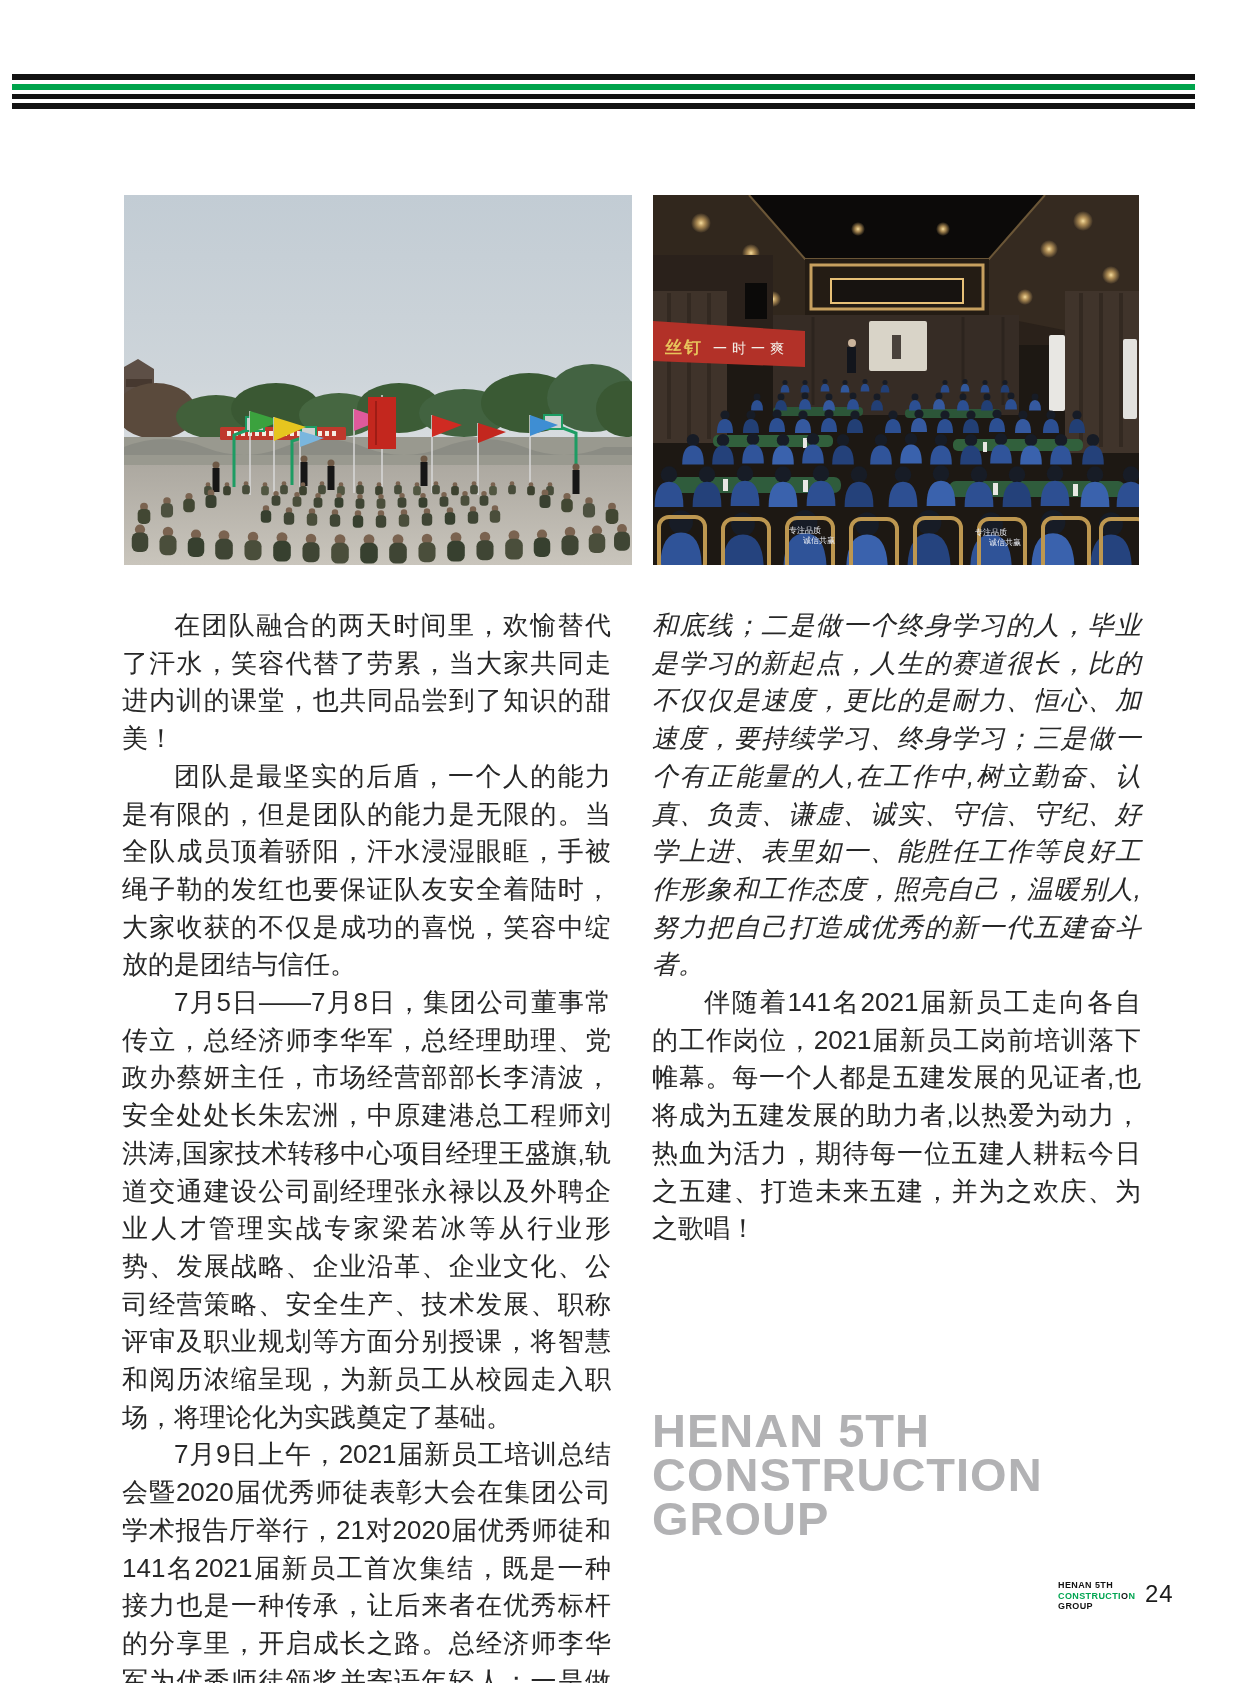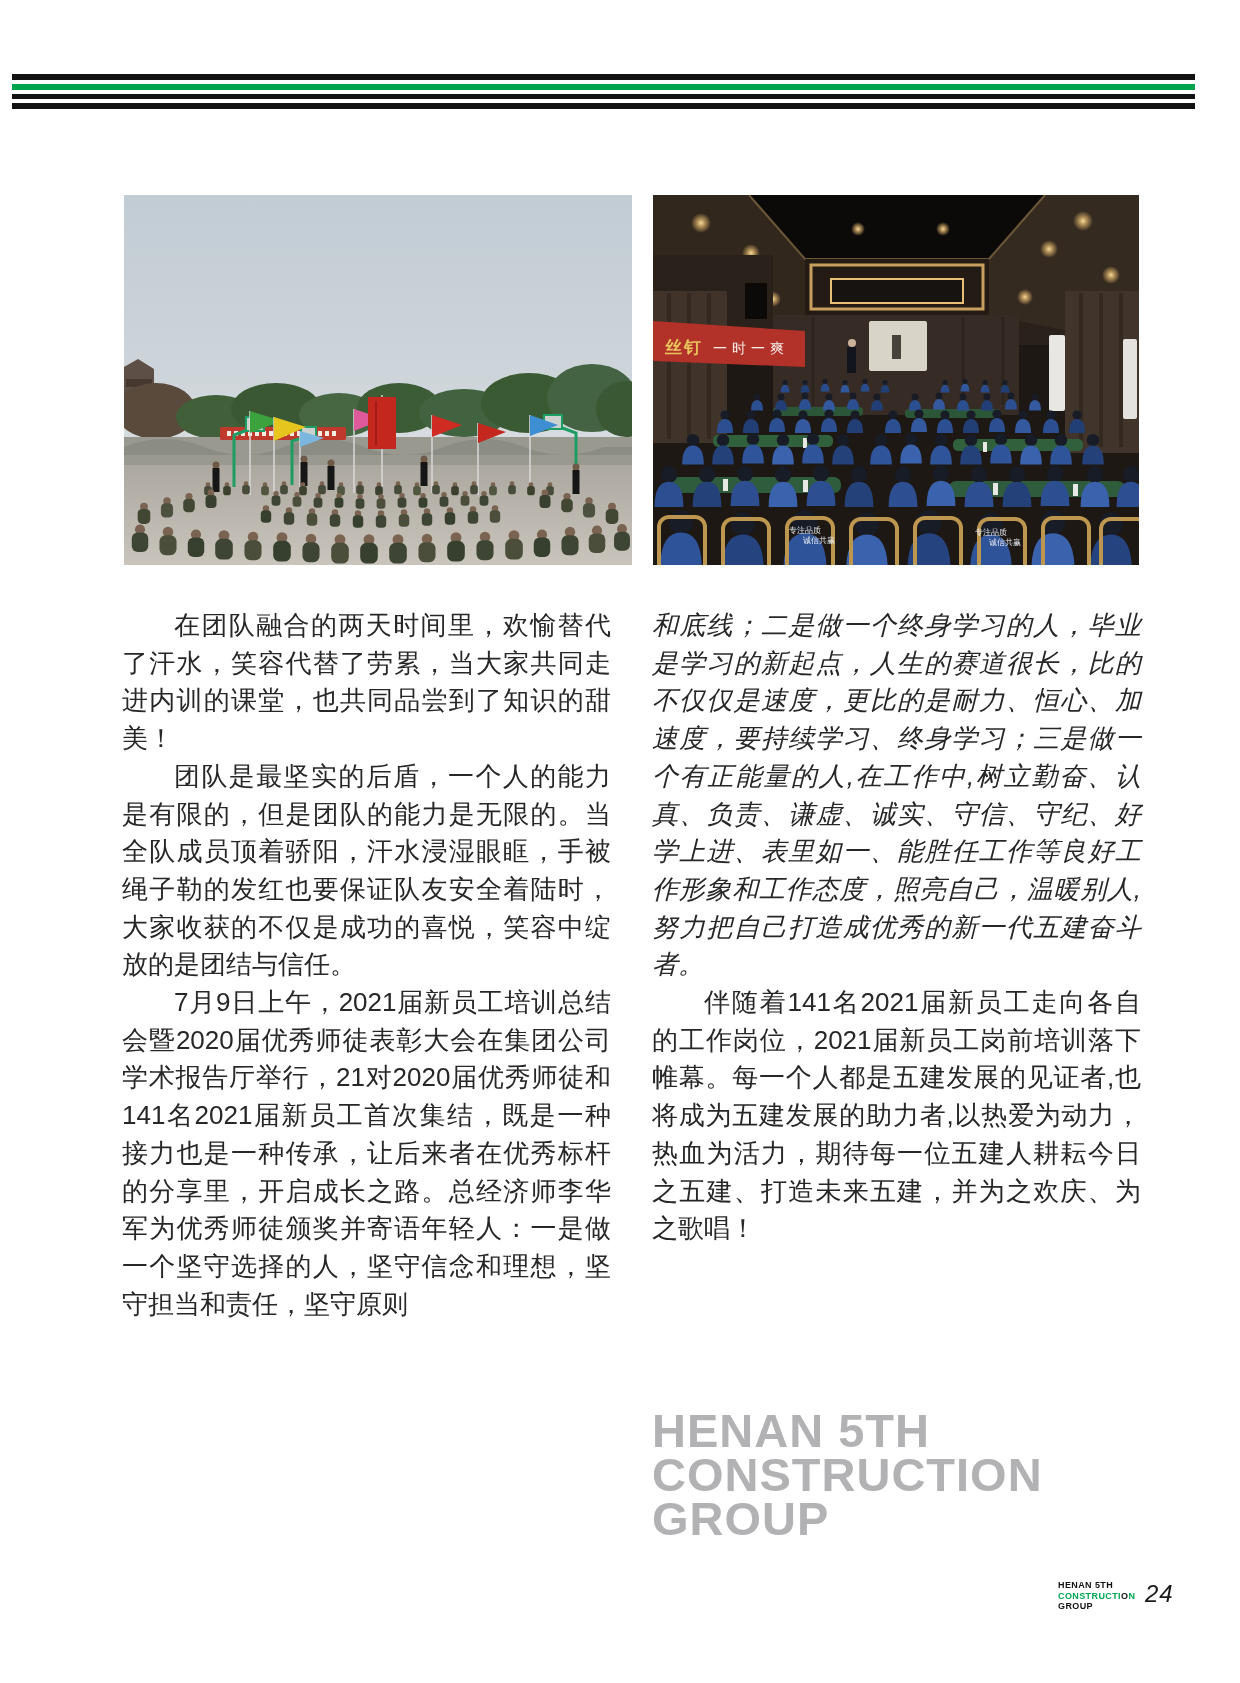--- a/index.html
+++ b/index.html
@@ -25,21 +25,21 @@
   .col-left{left:110px;}
   .col-right{left:640px;}
   
   .watermark{position:absolute;left:640px;top:1409px;font-size:47px;font-weight:bold;
              line-height:44px;letter-spacing:1px;color:#b2b2b4;}
   
   .footer-logo{position:absolute;left:1046px;top:1580px;font-size:9px;font-weight:bold;
                line-height:10.5px;letter-spacing:0.4px;color:#111111;white-space:nowrap;}
   .footer-logo .green{color:#00a551;}
   .page-number{position:absolute;left:1133px;top:1582px;font-size:24px;line-height:24px;
-               color:#1a1a1a;letter-spacing:1px;font-style:italic;}
+               color:#1a1a1a;letter-spacing:1px;}
   text{font-family:"Liberation Sans","DejaVu Sans",sans-serif;}
 </style>
 </head>
 <body>
 
 <div class="page">
 
   <div class="stripes">
     <div class="stripe s1"></div>
     <div class="stripe s2"></div>
@@ -401,20 +401,21 @@
         <text x="166" y="348" font-size="8">诚信共赢</text>
         <text x="338" y="340" font-size="8">专注品质</text>
         <text x="352" y="350" font-size="8">诚信共赢</text>
       </g>
     </svg>
   </div>
 
   <div class="col col-left">
     <p>在团队融合的两天时间里，欢愉替代了汗水，笑容代替了劳累，当大家共同走进内训的课堂，也共同品尝到了知识的甜美！</p>
     <p>团队是最坚实的后盾，一个人的能力是有限的，但是团队的能力是无限的。当全队成员顶着骄阳，汗水浸湿眼眶，手被绳子勒的发红也要保证队友安全着陆时，大家收获的不仅是成功的喜悦，笑容中绽放的是团结与信任。</p>
+    <p>7月5日——7月8日，集团公司董事常传立，总经济师李华军，总经理助理、党政办蔡妍主任，市场经营部部长李清波，安全处处长朱宏洲，中原建港总工程师刘洪涛,国家技术转移中心项目经理王盛旗,轨道交通建设公司副经理张永禄以及外聘企业人才管理实战专家梁若冰等从行业形势、发展战略、企业沿革、企业文化、公司经营策略、安全生产、技术发展、职称评审及职业规划等方面分别授课，将智慧和阅历浓缩呈现，为新员工从校园走入职场，将理论化为实践奠定了基础。</p>
     <p>7月9日上午，2021届新员工培训总结会暨2020届优秀师徒表彰大会在集团公司学术报告厅举行，21对2020届优秀师徒和141名2021届新员工首次集结，既是一种接力也是一种传承，让后来者在优秀标杆的分享里，开启成长之路。总经济师李华军为优秀师徒颁奖并寄语年轻人：一是做一个坚守选择的人，坚守信念和理想，坚守担当和责任，坚守原则</p>
   </div>
 
   <div class="col col-right">
     <p class="cont">和底线；二是做一个终身学习的人，毕业是学习的新起点，人生的赛道很长，比的不仅仅是速度，更比的是耐力、恒心、加速度，要持续学习、终身学习；三是做一个有正能量的人,在工作中,树立勤奋、认真、负责、谦虚、诚实、守信、守纪、好学上进、表里如一、能胜任工作等良好工作形象和工作态度，照亮自己，温暖别人,努力把自己打造成优秀的新一代五建奋斗者。</p>
     <p>伴随着141名2021届新员工走向各自的工作岗位，2021届新员工岗前培训落下帷幕。每一个人都是五建发展的见证者,也将成为五建发展的助力者,以热爱为动力，热血为活力，期待每一位五建人耕耘今日之五建、打造未来五建，并为之欢庆、为之歌唱！</p>
   </div>
 
   <div class="watermark">
     <div>HENAN 5TH</div>

